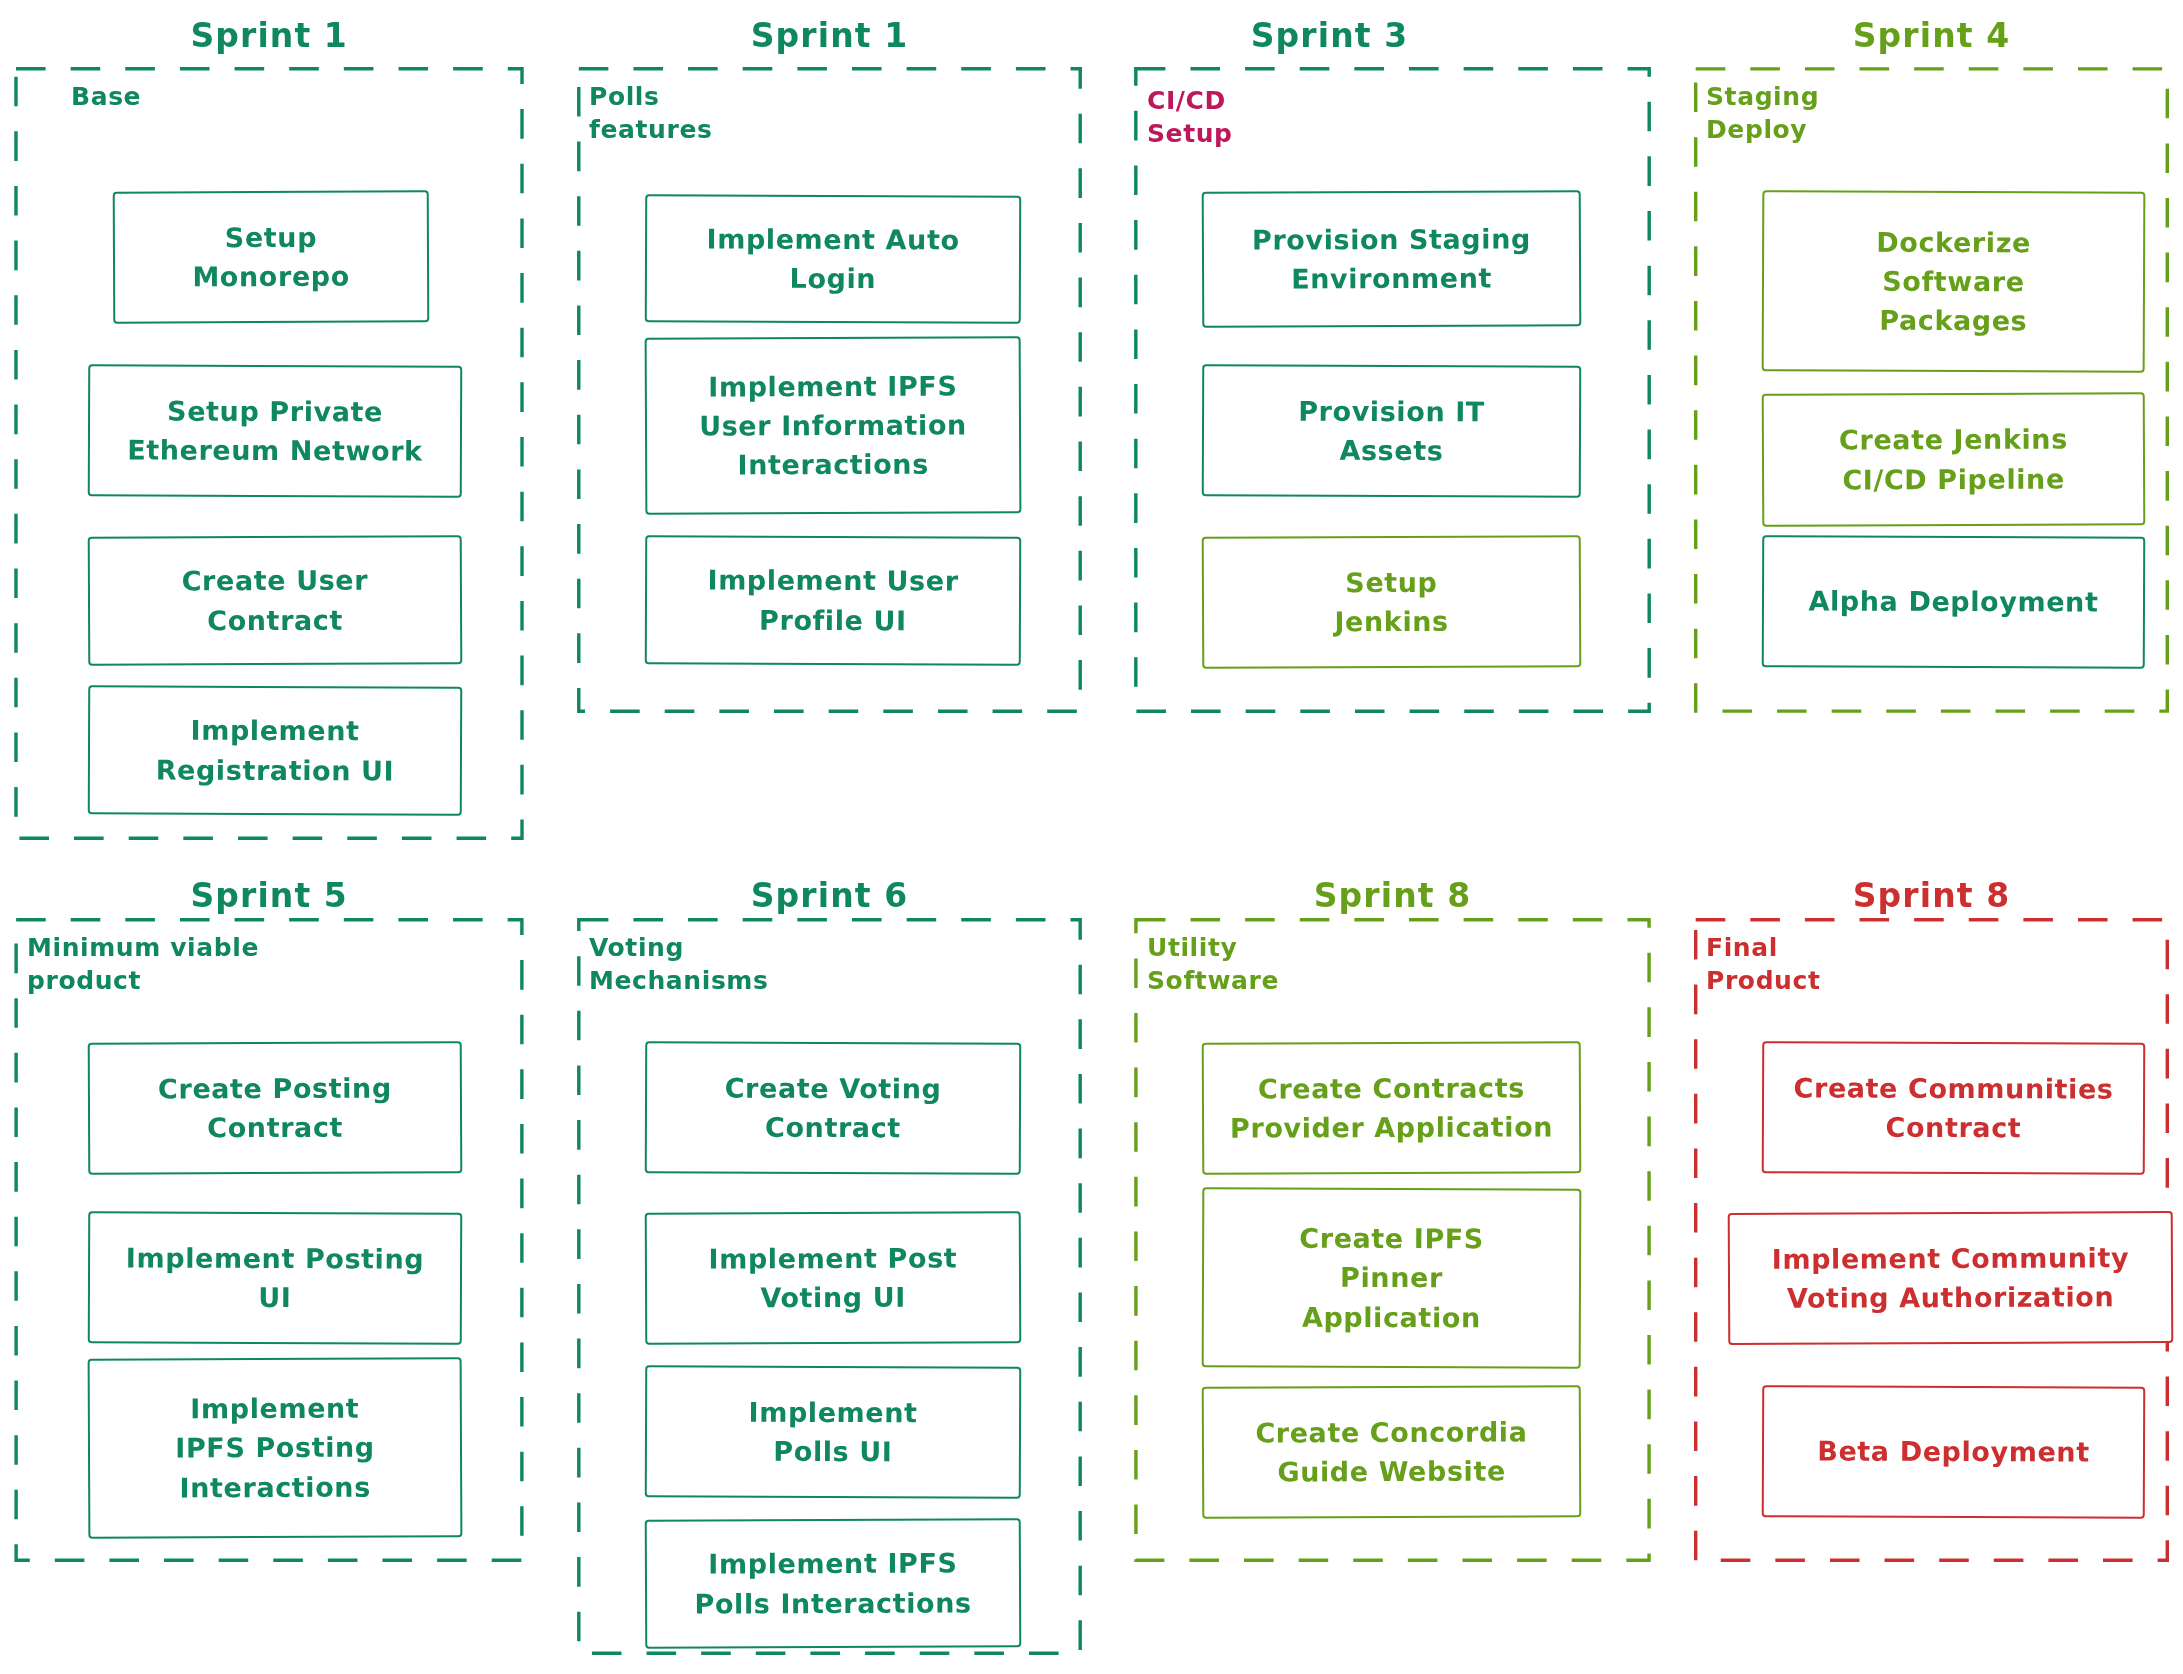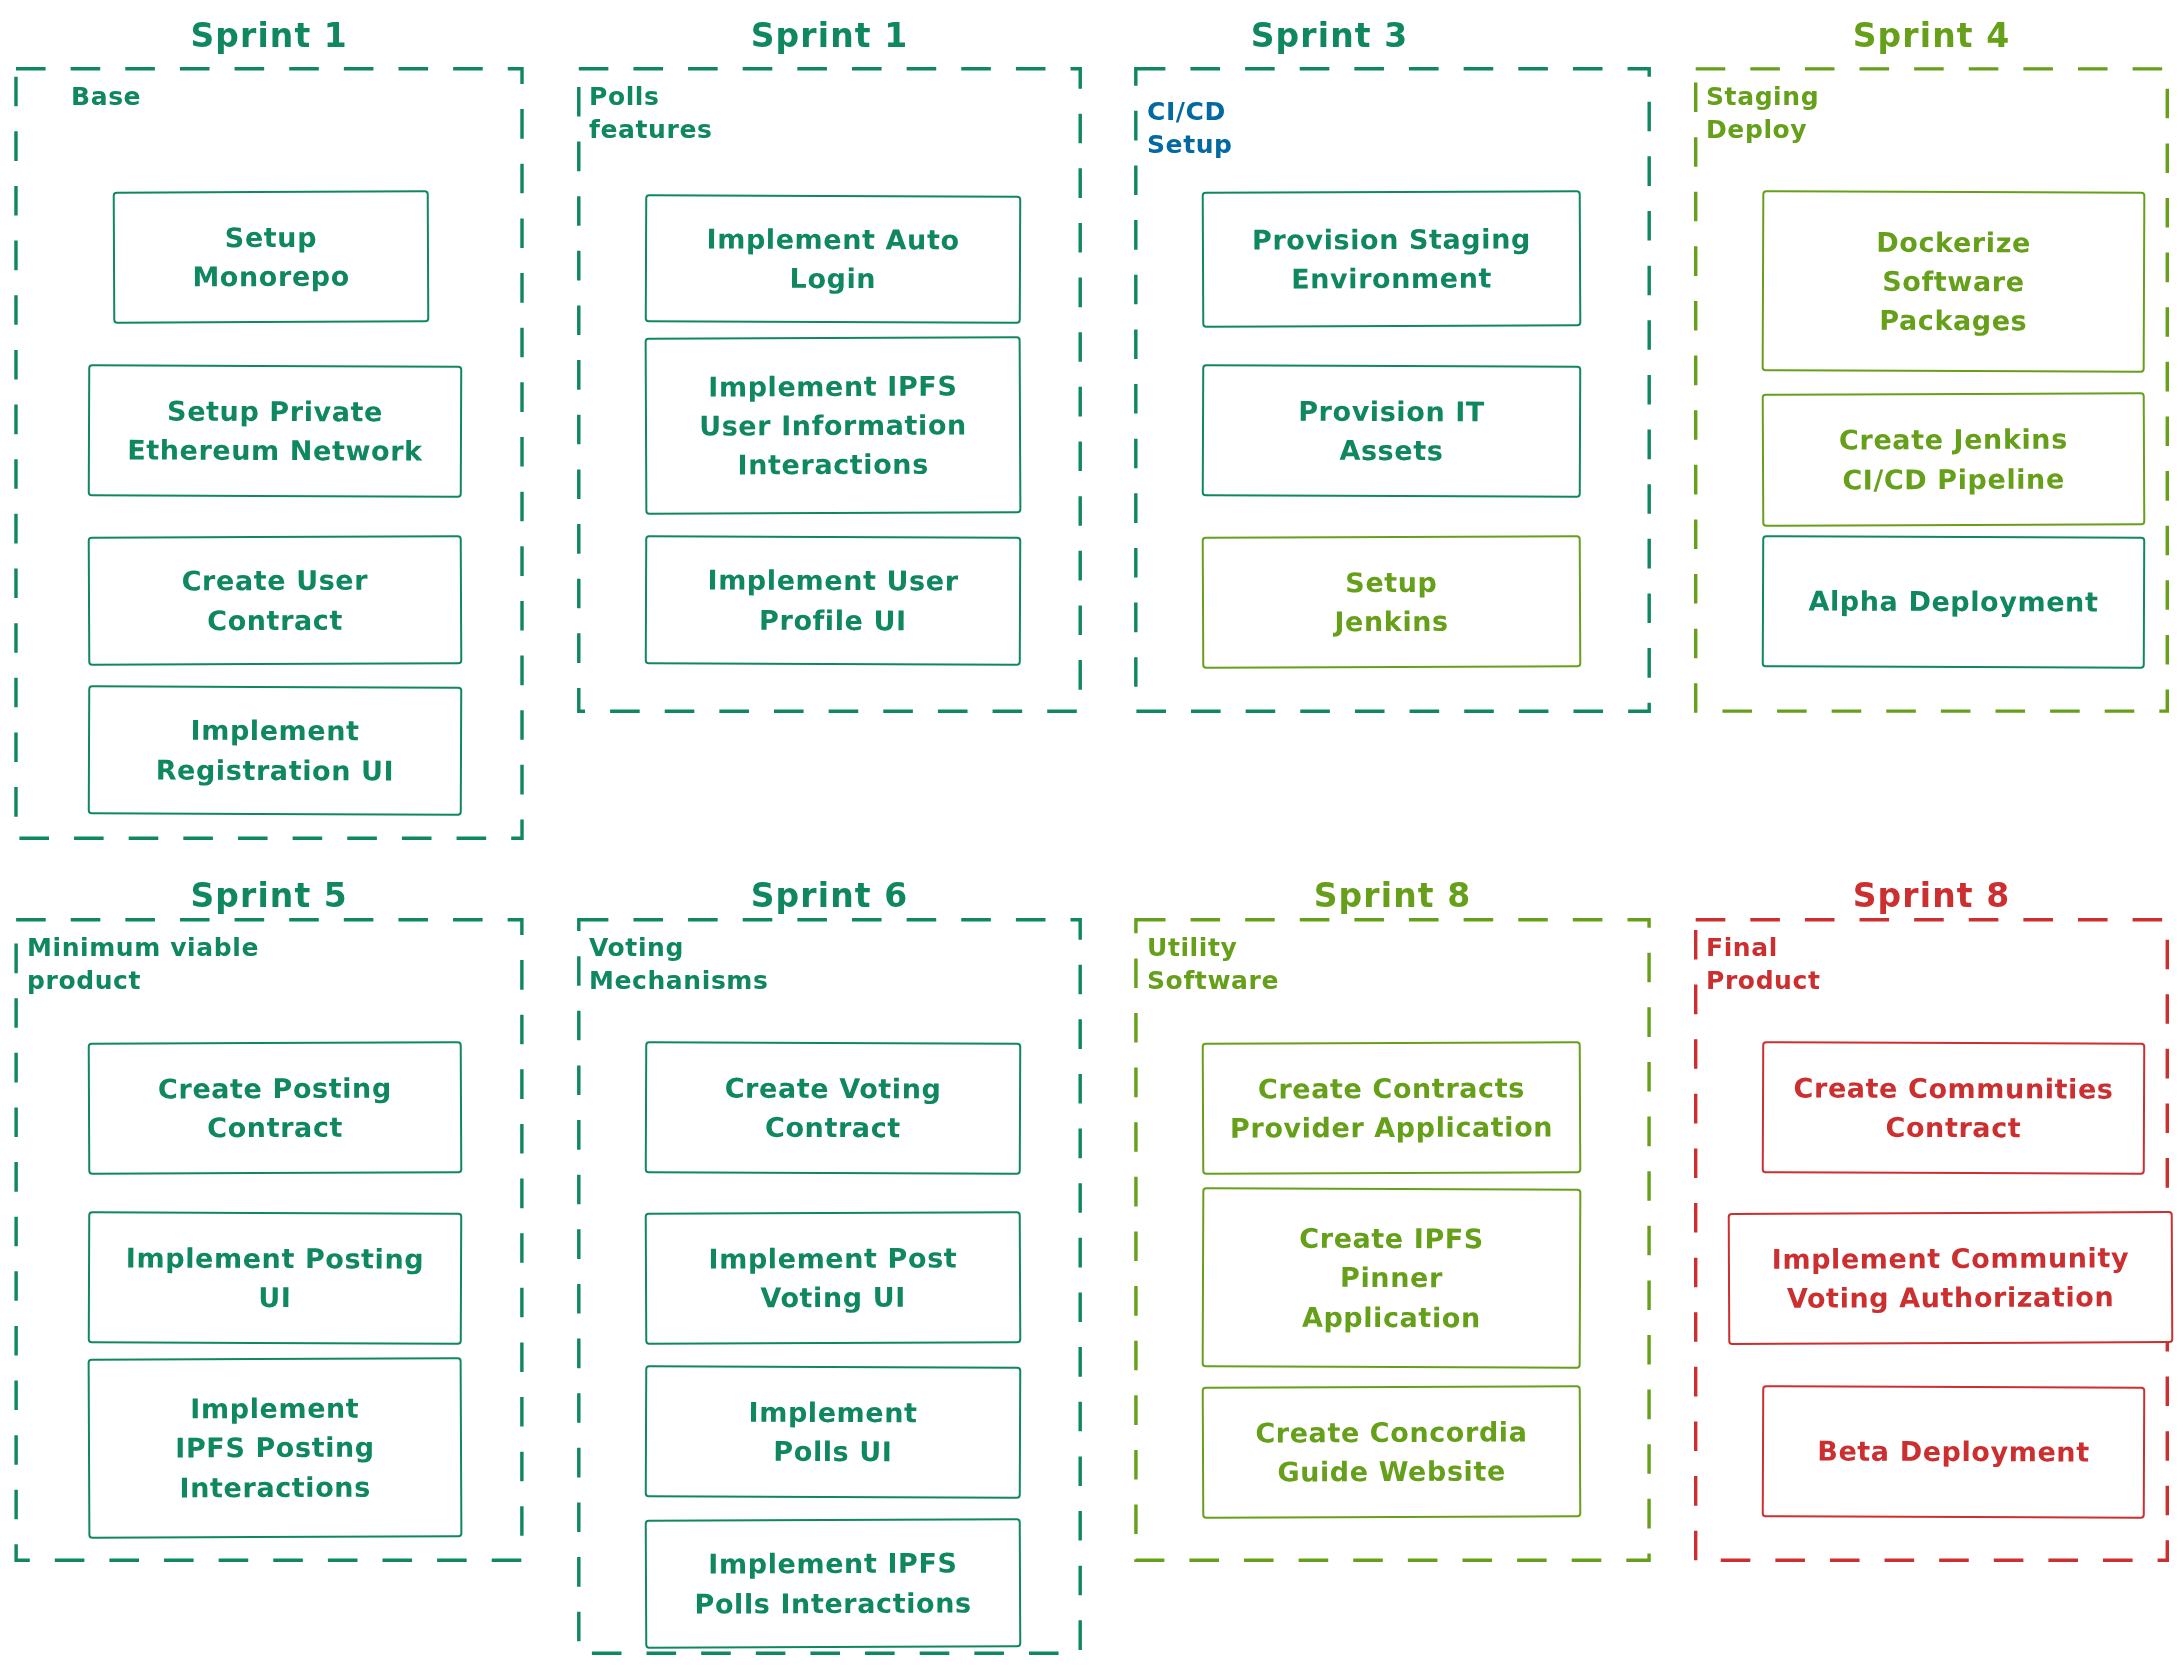--- a/index.html
+++ b/index.html
@@ -77,21 +77,21 @@
 <div class="task r1" style="left: 645px; top: 337px; width: 372px; height: 173px; color: rgb(15, 135, 96); border-color: rgb(15, 135, 96);">Implement IPFS
 User Information
 Interactions</div>
 <div class="task r2" style="left: 645px; top: 536px; width: 372px; height: 125px; color: rgb(15, 135, 96); border-color: rgb(15, 135, 96);">Implement User
 Profile UI</div>
 
 <div class="title" style="left: 1071px; top: 16px; width: 517px; color: rgb(15, 135, 96); border-color: rgb(15, 135, 96);">Sprint 3</div>
 <svg class="frame" style="left:1134px;top:67px;" width="517" height="646" viewBox="0 0 908 1135">
   <rect x="3" y="3" width="902" height="1129" class="dash" stroke="#0f8760"></rect>
 </svg>
-<div class="glabel" style="left: 1147px; top: 95px; color: #0369a1; border-color: rgb(15, 135, 96);">CI/CD
+<div class="glabel" style="left: 1147px; top: 84px; color: #be185d; border-color: rgb(15, 135, 96);">CI/CD
 Setup</div>
 <div class="task r1" style="left: 1202px; top: 191px; width: 375px; height: 132px; color: rgb(15, 135, 96); border-color: rgb(15, 135, 96);">Provision Staging
 Environment</div>
 <div class="task r2" style="left: 1202px; top: 365px; width: 375px; height: 128px; color: rgb(15, 135, 96); border-color: rgb(15, 135, 96);">Provision IT
 Assets</div>
 <div class="task r1" style="left: 1202px; top: 536px; width: 375px; height: 128px; color: rgb(102, 160, 26); border-color: rgb(102, 160, 26);">Setup
 Jenkins</div>
 
 <div class="title" style="left: 1694px; top: 16px; width: 475px; color: rgb(102, 160, 26); border-color: rgb(102, 160, 26);">Sprint 4</div>
 <svg class="frame" style="left:1694px;top:67px;" width="475" height="646" viewBox="0 0 835 1135">

